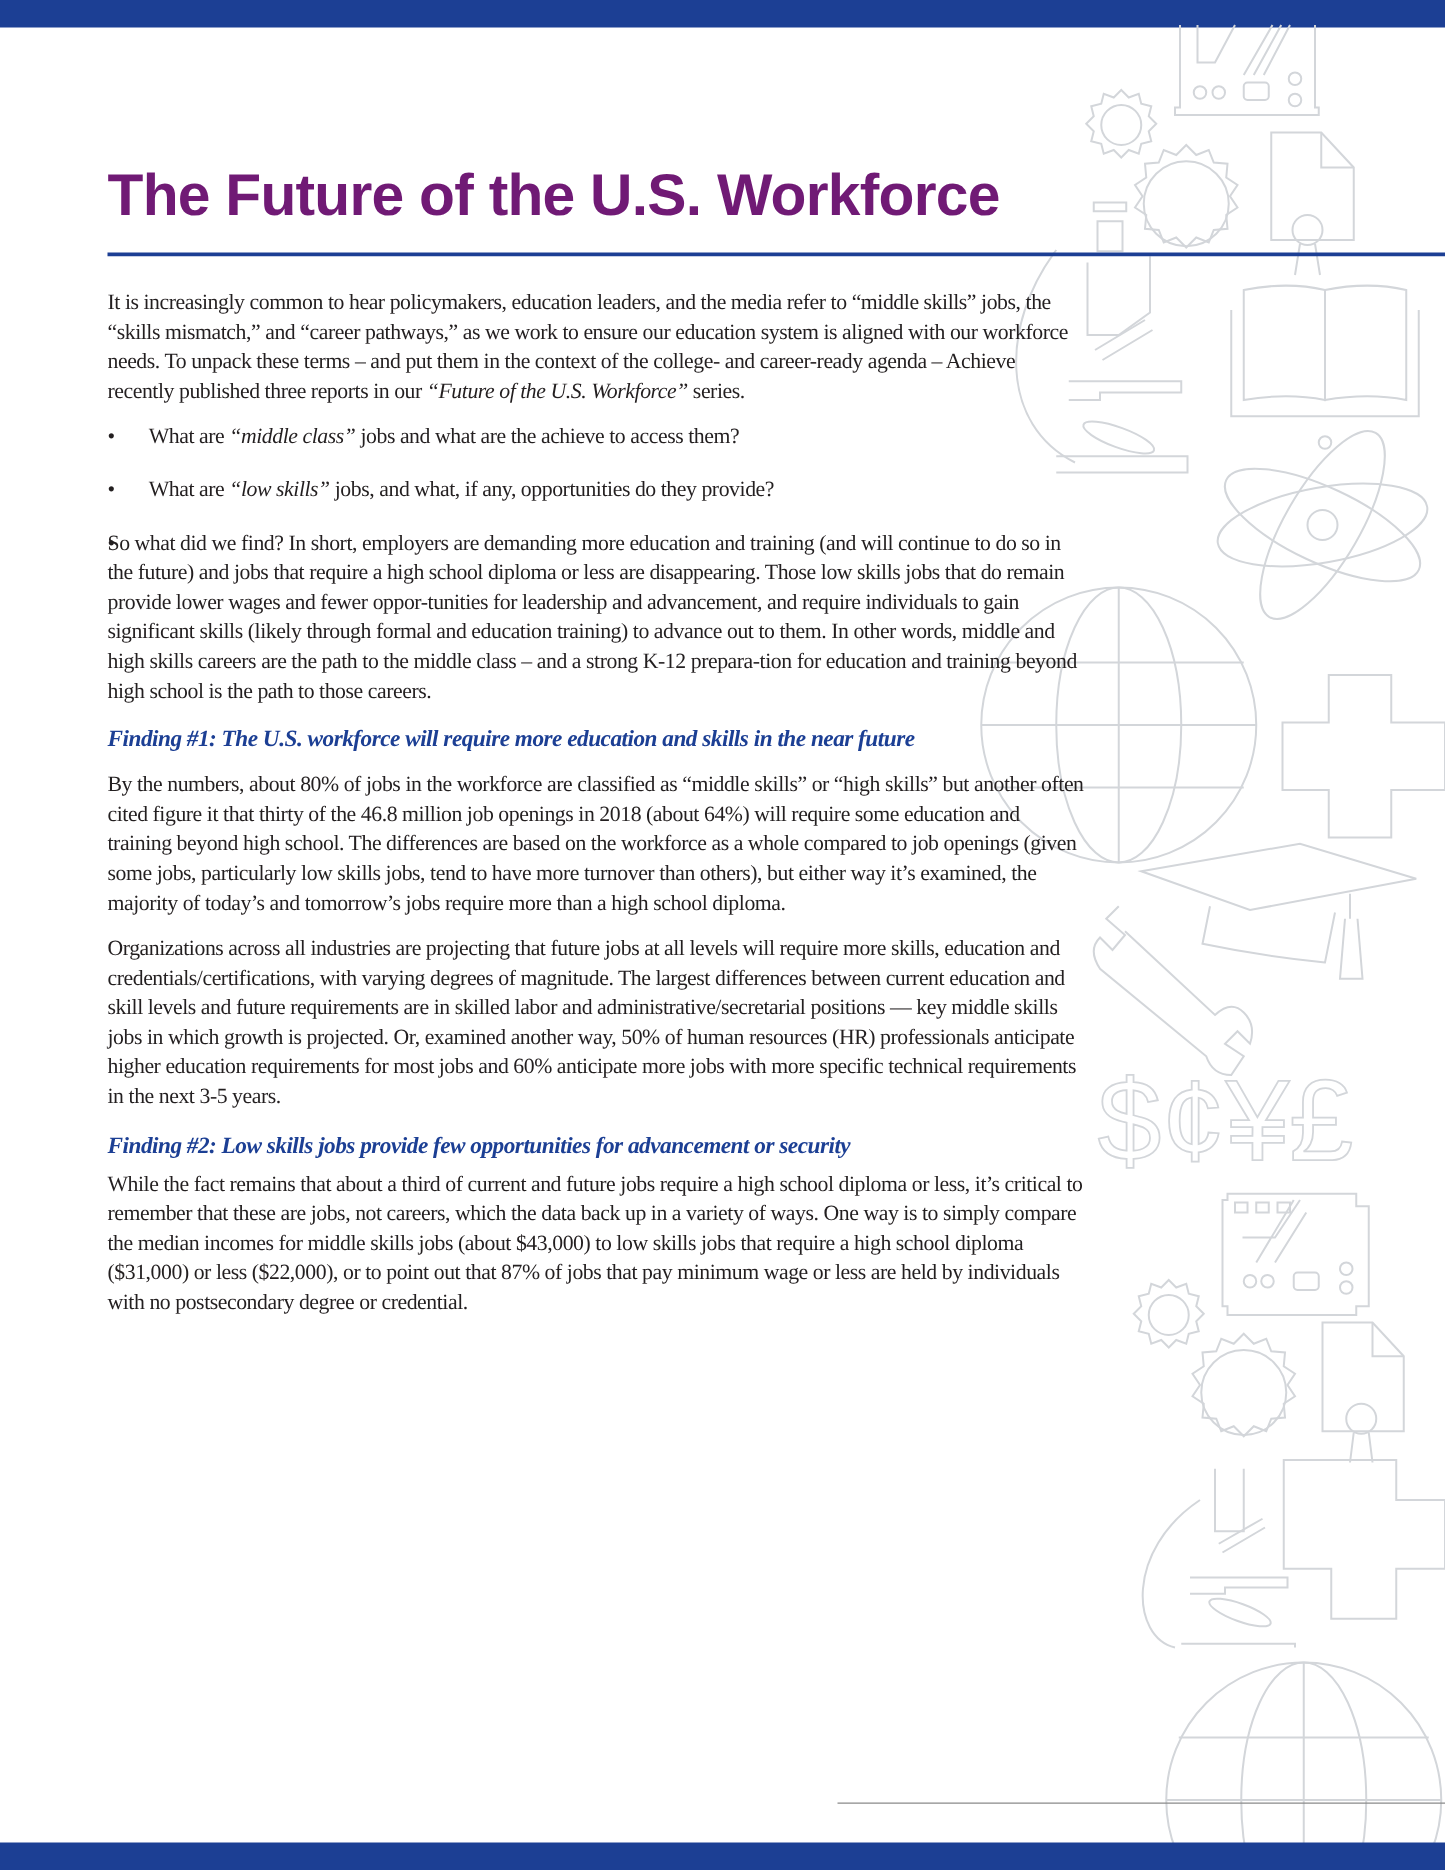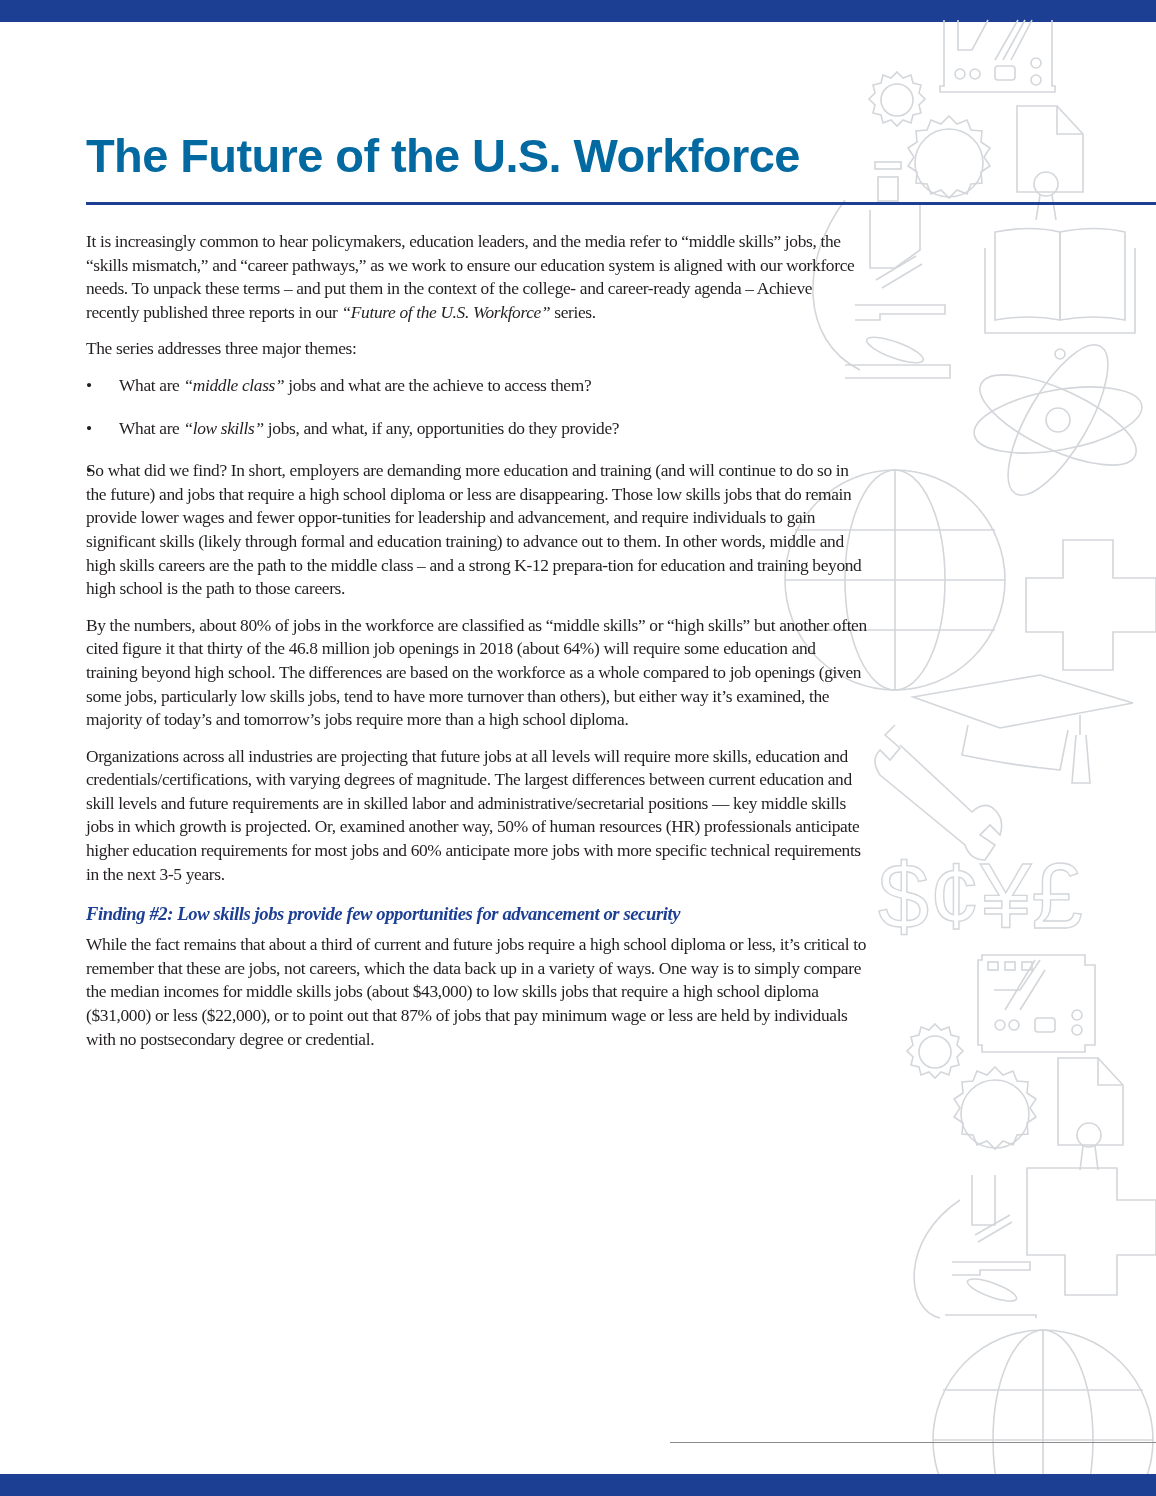--- a/index.html
+++ b/index.html
@@ -9,21 +9,21 @@
       font-family: "Liberation Sans", sans-serif;
       color: #231f20;
     }
     .top-bar { position: absolute; left: 0; top: 0; width: 1156px; height: 22px; background: #1c3f94; }
     .bottom-bar { position: absolute; left: 0; top: 1474px; width: 1156px; height: 22px; background: #1c3f94; }
     .deco { position: absolute; left: 770px; top: 0; width: 386px; height: 1496px; }
     .deco svg { width: 100%; height: 100%; }
     .title {
       position: absolute; left: 86px; top: 128px;
       font-family: "Liberation Sans", sans-serif; font-weight: bold;
-      font-size: 47px; letter-spacing: -0.6px; color: #0369a1; margin: 0;
+      font-size: 47px; letter-spacing: -0.6px; color: #701a75; margin: 0;
       white-space: nowrap;
     }
     .title-rule { position: absolute; left: 86px; top: 202px; width: 1070px; height: 3px; background: #1c3f94; }
     .content {
       position: absolute; left: 86px; top: 230px; width: 782px;
       font-size: 17.4px; line-height: 23.6px; letter-spacing: -0.35px; font-family: Liberation Serif, serif;
     }
     .content p { margin: 0 0 13px 0; }
     .content em { font-style: italic; }
     ul.themes { list-style: none; margin: 0 0 13px 0; padding: 0; }
@@ -174,30 +174,30 @@
       <path d="M1043 1330 L1043 1496 M933 1440 L1153 1440 M943 1390 L1143 1390"></path>
     </g>
   </svg>
 </div>
 
 <h1 class="title">The Future of the U.S. Workforce</h1>
 <div class="title-rule"></div>
 
 <div class="content">
   <p><span>It is increasingly common to hear policymakers, education leaders, and the media refer to “middle skills” jobs, the “skills mismatch,” and “career pathways,” as we work to ensure our education system is aligned with our workforce needs. To unpack these terms – and put them in the context of the college- and career-ready agenda – Achieve recently published three reports in our </span><em>“Future of the U.S. Workforce”</em><span> series.</span></p>
-  <p>The series addresses three major themes:</p>
 
   <ul class="themes">
     <li><span class="bullet">•</span><span>What are </span><em>“middle class”</em><span> jobs and what are the achieve to access them?</span></li>
     <li><span class="bullet">•</span><span>What are </span><em>“low skills”</em><span> jobs, and what, if any, opportunities do they provide?</span></li>
     <li><span class="bullet">•</span><em></em><span></span></li>
   </ul>
 
   <p>So what did we find? In short, employers are demanding more education and training (and will continue to do so in the future) and jobs that require a high school diploma or less are disappearing. Those low skills jobs that do remain provide lower wages and fewer oppor-tunities for leadership and advancement, and require individuals to gain significant skills (likely through formal and education training) to advance out to them. In other words, middle and high skills careers are the path to the middle class – and a strong K-12 prepara-tion for education and training beyond high school is the path to those careers.</p>
 
+  <h2 class="finding">Finding #1: The U.S. workforce will require more education and skills in the near future</h2>
   <p>By the numbers, about 80% of jobs in the workforce are classified as “middle skills” or “high skills” but another often cited figure it that thirty of the 46.8 million job openings in 2018 (about 64%) will require some education and training beyond high school. The differences are based on the workforce as a whole compared to job openings (given some jobs, particularly low skills jobs, tend to have more turnover than others), but either way it’s examined, the majority of today’s and tomorrow’s jobs require more than a high school diploma.</p>
   <p>Organizations across all industries are projecting that future jobs at all levels will require more skills, education and credentials/certifications, with varying degrees of magnitude. The largest differences between current education and skill levels and future requirements are in skilled labor and administrative/secretarial positions — key middle skills jobs in which growth is projected. Or, examined another way, 50% of human resources (HR) professionals anticipate higher education requirements for most jobs and 60% anticipate more jobs with more specific technical requirements in the next 3-5 years.</p>
 
   <h2 class="finding tight">Finding #2: Low skills jobs provide few opportunities for advancement or security</h2>
   <p>While the fact remains that about a third of current and future jobs require a high school diploma or less, it’s critical to remember that these are jobs, not careers, which the data back up in a variety of ways. One way is to simply compare the median incomes for middle skills jobs (about $43,000) to low skills jobs that require a high school diploma ($31,000) or less ($22,000), or to point out that 87% of jobs that pay minimum wage or less are held by individuals with no postsecondary degree or credential.</p>
 </div>
 
 <div class="footer-rule"></div>
 <a class="footer-url">www.achieve.org</a>
 

